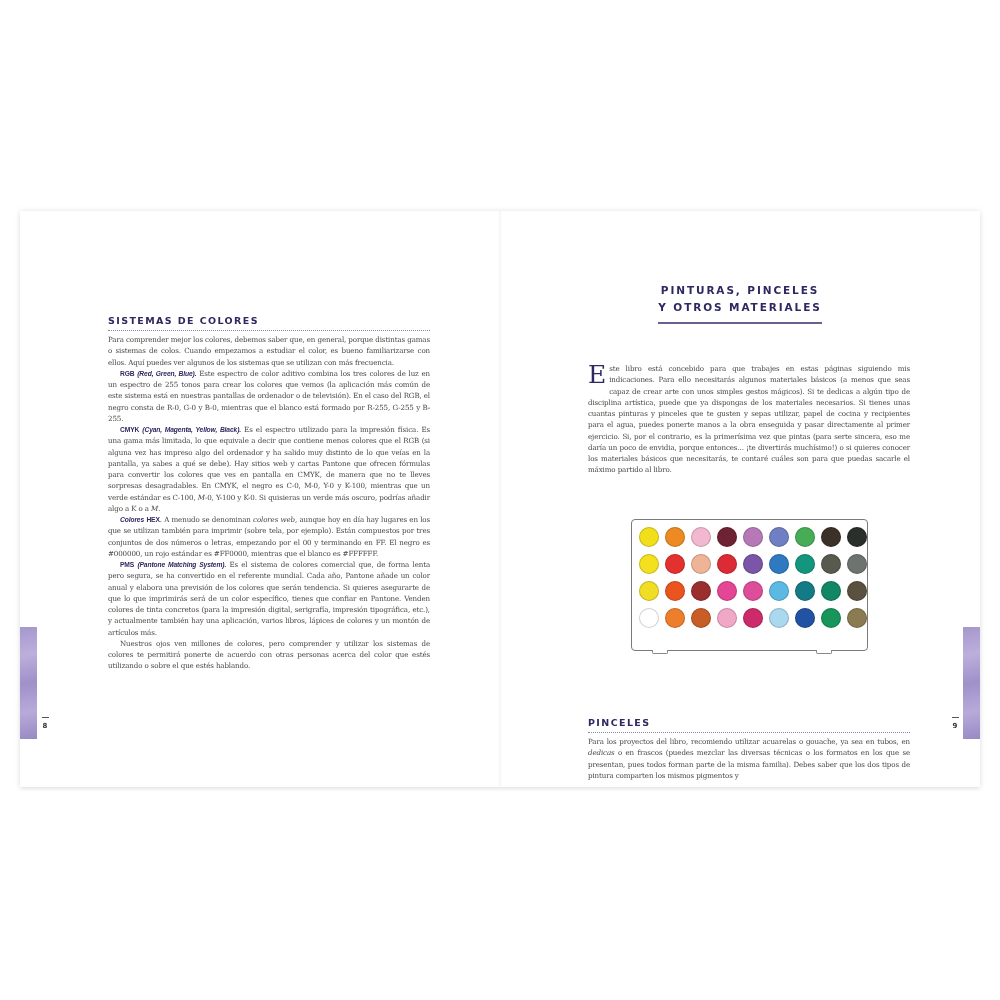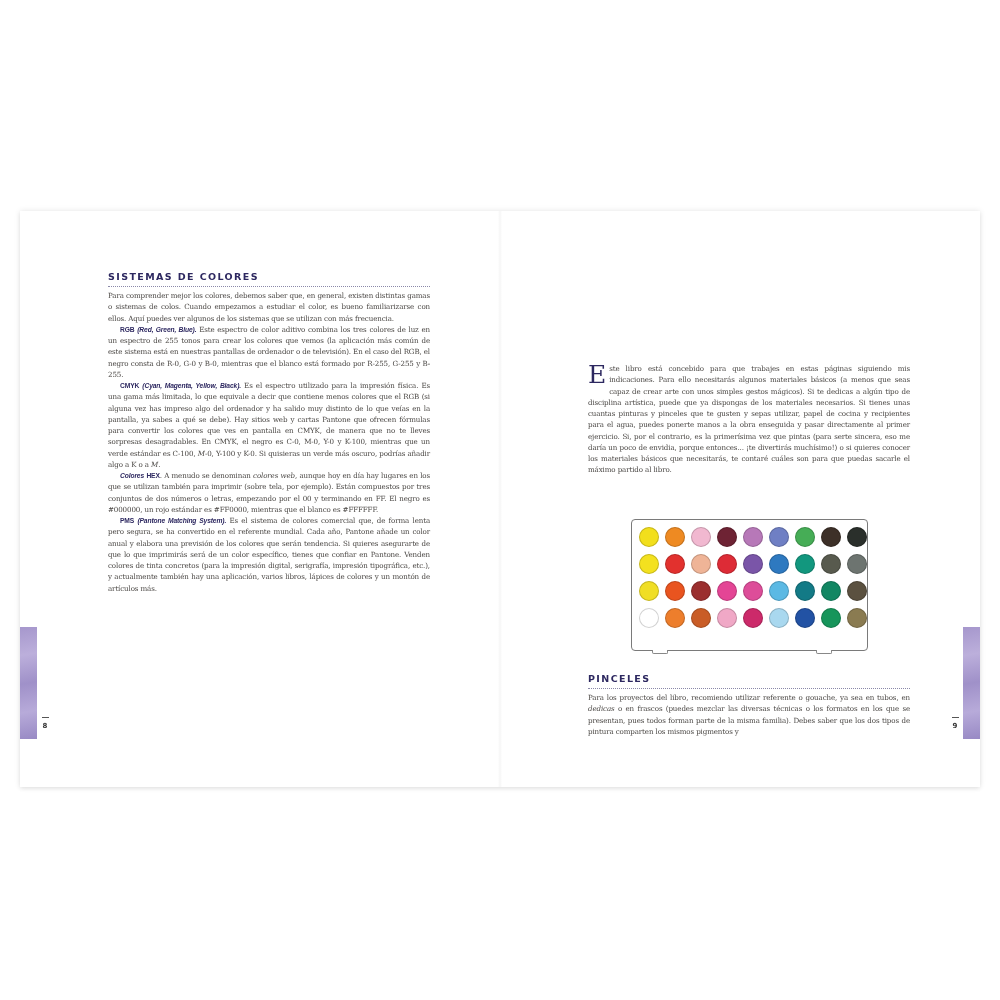--- a/index.html
+++ b/index.html
@@ -33,21 +33,21 @@
     font-size: 7px; color: #333; font-weight: bold; text-align: center; width: 10px;
   }
   .folio::before {
     content: ""; display: block; width: 7px; height: 1px; background: #555; margin: 0 auto 4px auto;
   }
   .page-left .folio { left: 20px; }
   .page-right .folio { right: 20px; }
 
   .section-heading {
     font-family: "DejaVu Sans", sans-serif; font-weight: bold; color: #2d2860;
-    font-size: 9.5px; letter-spacing: 1.4px;
+    font-size: 9.5px; letter-spacing: 1.4px; margin-top: 44px;
   }
   .dotted-rule {
     height: 0; border-bottom: 1px dotted #8a88a8; margin: 4px 0 3px 0;
   }
 
   .body-text {
     font-family: "DejaVu Serif", serif; font-size: 7.1px; line-height: 11.25px;
     color: #4a4744; text-align: justify; letter-spacing: -0.12px;
   }
   .body-text p { margin: 0; }
@@ -106,38 +106,44 @@
 
   <div class="page page-left">
     <div class="tab"></div>
     <div class="folio">8</div>
 
     <div class="left-col">
       <div class="section-heading">SISTEMAS DE COLORES</div>
       <div class="dotted-rule"></div>
 
       <div class="body-text">
-        <p>Para comprender mejor los colores, debemos saber que, en general, existen distintas gamas o sistemas de colos. Cuando empezamos a estudiar el color, es bueno familiarizarse con ellos. Aquí puedes ver algunos de los sistemas que se utilizan con más frecuencia.</p>
+        <p>Para comprender mejor los colores, debemos saber que, en general, porque distintas gamas o sistemas de colos. Cuando empezamos a estudiar el color, es bueno familiarizarse con ellos. Aquí puedes ver algunos de los sistemas que se utilizan con más frecuencia.</p>
 
         <p class="indent"><span class="term">RGB</span> <span class="term term-it">(Red, Green, Blue).</span><span> Este espectro de color aditivo combina los tres colores de luz en un espectro de 255 tonos para crear los colores que vemos (la aplicación más común de este sistema está en nuestras pantallas de ordenador o de televisión). En el caso del RGB, el negro consta de R-0, G-0 y B-0, mientras que el blanco está formado por R-255, G-255 y B-255.</span></p>
 
         <p class="indent"><span class="term">CMYK</span> <span class="term term-it">(Cyan, Magenta, Yellow, Black).</span><span> Es el espectro utilizado para la impresión física. Es una gama más limitada, lo que equivale a decir que contiene menos colores que el RGB (si alguna vez has impreso algo del ordenador y ha salido muy distinto de lo que veías en la pantalla, ya sabes a qué se debe). Hay sitios web y cartas Pantone que ofrecen fórmulas para convertir los colores que ves en pantalla en CMYK, de manera que no te lleves sorpresas desagradables. En CMYK, el negro es C-0, M-0, Y-0 y K-100, mientras que un verde estándar es C-100, </span><span class="it">M</span><span>-0, Y-100 y K-0. Si quisieras un verde más oscuro, podrías añadir algo a K o a </span><span class="it">M</span><span>.</span></p>
 
         <p class="indent"><span class="term term-it">Colores</span> <span class="term">HEX</span><span>. A menudo se denominan </span><span class="it">colores web</span><span>, aunque hoy en día hay lugares en los que se utilizan también para imprimir (sobre tela, por ejemplo). Están compuestos por tres conjuntos de dos números o letras, empezando por el 00 y terminando en FF. El negro es #000000, un rojo estándar es #FF0000, mientras que el blanco es #FFFFFF.</span></p>
 
         <p class="indent"><span class="term">PMS</span> <span class="term term-it">(Pantone Matching System).</span><span> Es el sistema de colores comercial que, de forma lenta pero segura, se ha convertido en el referente mundial. Cada año, Pantone añade un color anual y elabora una previsión de los colores que serán tendencia. Si quieres asegurarte de que lo que imprimirás será de un color específico, tienes que confiar en Pantone. Venden colores de tinta concretos (para la impresión digital, serigrafía, impresión tipográfica, etc.), y actualmente también hay una aplicación, varios libros, lápices de colores y un montón de artículos más.</span></p>
 
+        <p class="indent closing">Nuestros ojos ven millones de colores, pero comprender y utilizar los sistemas de colores te permitirá ponerte de acuerdo con otras personas acerca del color que estés utilizando o sobre el que estés hablando.</p>
       </div>
     </div>
   </div>
 
   <div class="page page-right">
     <div class="tab"></div>
     <div class="folio">9</div>
 
+    <div class="title-block">
+      <div class="chapter-title">PINTURAS, PINCELES</div>
+      <div class="chapter-title">Y OTROS MATERIALES</div>
+      <div class="title-rule"></div>
+    </div>
 
     <div class="right-col body-text">
       <span class="dropcap">E</span><span>ste libro está concebido para que trabajes en estas páginas siguiendo mis indicaciones. Para ello necesitarás algunos materiales básicos (a menos que seas capaz de crear arte con unos simples gestos mágicos). Si te dedicas a algún tipo de disciplina artística, puede que ya dispongas de los materiales necesarios. Si tienes unas cuantas pinturas y pinceles que te gusten y sepas utilizar, papel de cocina y recipientes para el agua, puedes ponerte manos a la obra enseguida y pasar directamente al primer ejercicio. Si, por el contrario, es la primerísima vez que pintas (para serte sincera, eso me daría un poco de envidia, porque entonces... ¡te divertirás muchísimo!) o si quieres conocer los materiales básicos que necesitarás, te contaré cuáles son para que puedas sacarle el máximo partido al libro.</span>
     </div>
 
     <div class="palette">
       <div class="palette-row">
         <div class="pan" style="background: rgb(242, 223, 28);"></div>
           <div class="pan" style="background: rgb(238, 138, 34);"></div>
           <div class="pan" style="background: rgb(241, 184, 208);"></div>
@@ -181,16 +187,16 @@
           <div class="pan" style="background: rgb(23, 149, 91);"></div>
           <div class="pan" style="background: rgb(138, 123, 81);"></div>
       </div>
       <div class="palette-foot l"></div>
       <div class="palette-foot r"></div>
     </div>
 
     <div class="pinturas">
       <div class="section-heading">PINCELES</div>
       <div class="dotted-rule"></div>
-      <div class="body-text"><span>Para los proyectos del libro, recomiendo utilizar referente o gouache, ya sea en tubos, en </span><span class="it">dedicas</span><span> o en frascos (puedes mezclar las diversas técnicas o los formatos en los que se presentan, pues todos forman parte de la misma familia). Debes saber que los dos tipos de pintura comparten los mismos pigmentos y</span></div>
+      <div class="body-text"><span>Para los proyectos del libro, recomiendo utilizar acuarelas o gouache, ya sea en tubos, en </span><span class="it">dedicas</span><span> o en frascos (puedes mezclar las diversas técnicas o los formatos en los que se presentan, pues todos forman parte de la misma familia). Debes saber que los dos tipos de pintura comparten los mismos pigmentos y</span></div>
     </div>
   </div>
 </div>
 
 </body></html>

